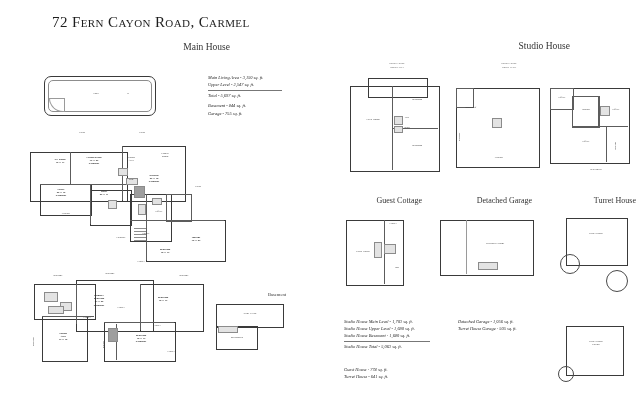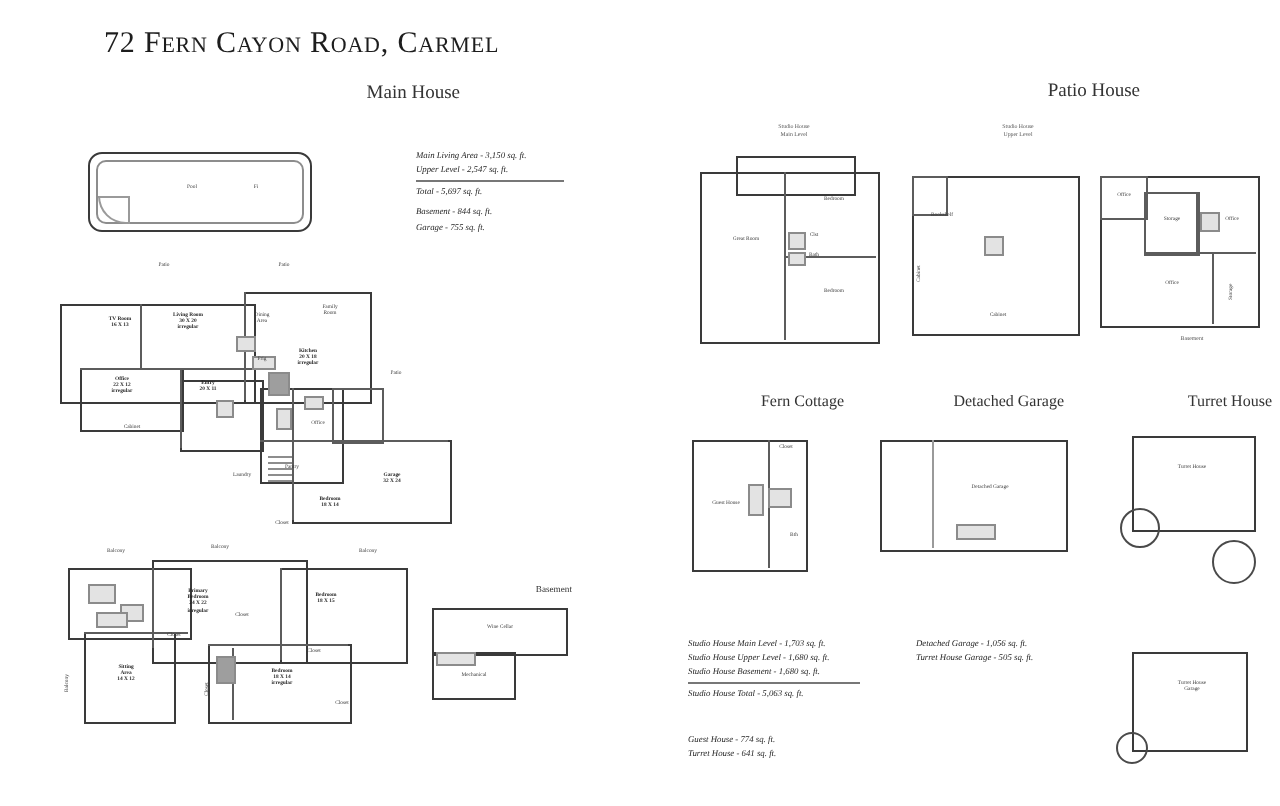--- a/index.html
+++ b/index.html
@@ -42,22 +42,22 @@
   .fan{position:absolute;border:.5px solid #9a9a9a;border-radius:50%;}
 </style>
 </head>
 <body>
 
 <div class="sheet">
 
   <div class="main-title">72 Fern Cayon Road, Carmel</div>
 
   <div class="sec-head" style="left:90px;top:42px;width:140px;">Main House</div>
-  <div class="sec-head" style="left:400px;top:41px;width:170px;">Patio House</div>
-  <div class="sec-head" style="left:336px;top:196px;width:86px;font-size:8px;">Fern Cottage</div>
+  <div class="sec-head" style="left:400px;top:41px;width:170px;">Studio House</div>
+  <div class="sec-head" style="left:336px;top:196px;width:86px;font-size:8px;">Guest Cottage</div>
   <div class="sec-head" style="left:432px;top:196px;width:100px;font-size:8px;">Detached Garage</div>
   <div class="sec-head" style="left:556px;top:196px;width:80px;font-size:8px;">Turret House</div>
 
   <div class="stats" style="left:208px;top:74px;">
     <div>Main Living Area - 3,150 sq. ft.</div>
     <div>Upper Level - 2,547 sq. ft.</div>
     <div class="rule"></div>
     <div>Total - 5,697 sq. ft.</div>
     <div class="gap"></div>
     <div>Basement - 844 sq. ft.</div>

